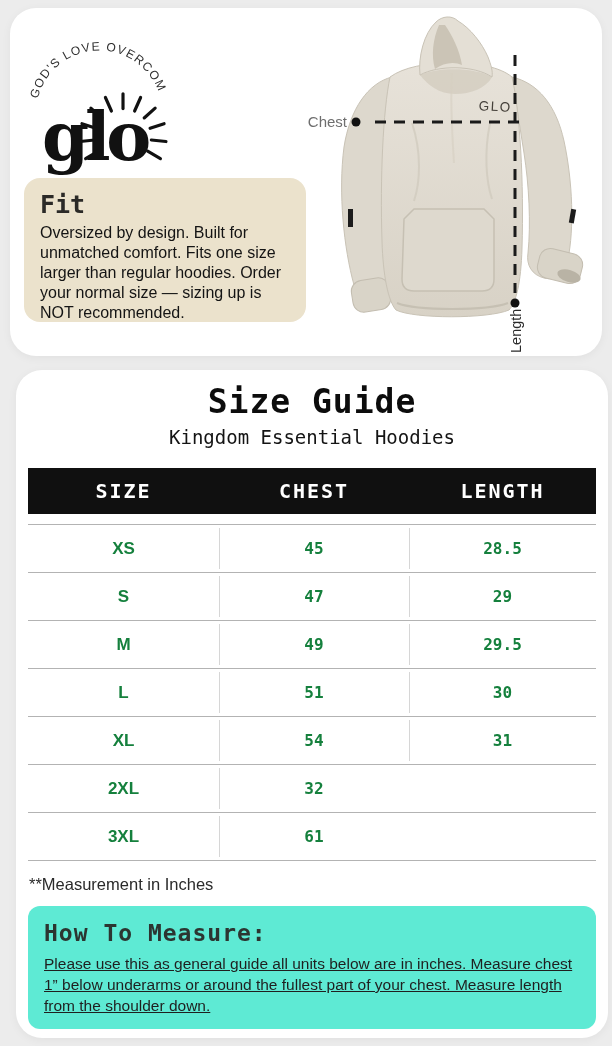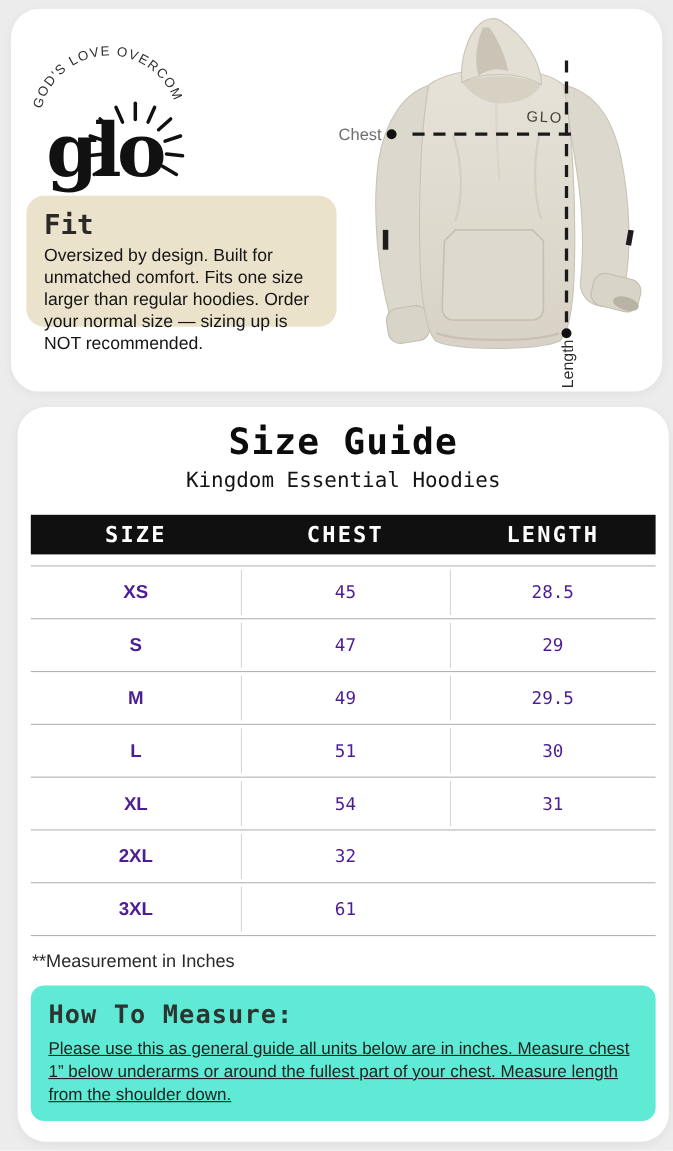--- a/index.html
+++ b/index.html
@@ -20,21 +20,21 @@
     box-shadow:0 2px 10px rgba(0,0,0,0.05);
   }
   .top-card { left:10px; top:8px; width:592px; height:348px; }
   .bottom-card { left:16px; top:370px; width:592px; height:668px; padding:12px 12px 18px; }
 
   
   .logo-svg { position:absolute; left:8px; top:30px; width:170px; height:158px; }
 
   
   .fit-box {
-    position:absolute; left:14px; top:170px; width:282px; height:119px;
+    position:absolute; left:14px; top:170px; width:282px; height:144px;
     border-radius:16px;
     padding:12px 20px 12px 16px;
   }
   .fit-title {
     font-family:"DejaVu Sans Mono", monospace;
     font-weight:bold; font-size:25px; line-height:30px; color:#2b2a27;
   }
   .fit-body {
     margin-top:3px;
     font-size:16px; line-height:20px; color:#141414;
@@ -51,39 +51,39 @@
     letter-spacing:1px;
   }
   .sg-subtitle {
     text-align:center; margin-top:5px;
     font-family:"DejaVu Sans Mono", monospace;
     font-size:19px; line-height:25px; color:#141414;
   }
   .sg-table { margin:18px 0 0 0; width:568px; }
   .thead {
     display:grid; grid-template-columns:191px 190px 187px;
-    height:36px; align-items:center;
+    height:46px; align-items:center;
   }
   .th {
     color:#fff; text-align:center;
     font-family:"DejaVu Sans Mono", monospace;
     font-weight:bold; font-size:20px; letter-spacing:2px;
   }
   .tbody { margin-top:10px; border-bottom:1px solid #b3b3b3; }
   .trow {
     display:grid; grid-template-columns:191px 190px 187px;
     height:48px; border-top:1px solid #b3b3b3; background:#fff;
   }
   .td {
     position:relative; display:flex; align-items:center; justify-content:center;
-    color:#4c1d95;
+    color:#15803d;
     text-align:right;
   }
   .td.size-cell { font-weight:bold; font-size:17px; }
-  .td.num-cell  { font-family:"DejaVu Sans Mono", monospace; font-weight:normal; font-size:16px; }
+  .td.num-cell  { font-family:"DejaVu Sans Mono", monospace; font-weight:bold; font-size:16px; }
   .td.vdiv::before {
     content:""; position:absolute; left:0; top:7%; height:86%; width:1px; background:#d6d6d6;
   }
   .measure-note {
     margin-top:13px; padding-left:1px;
     font-size:16.5px; line-height:21px; color:#2a2a2a;
   }
   .measure-box {
     margin-top:11px; width:568px;
     border-radius:12px; padding:12px 16px 13px;

